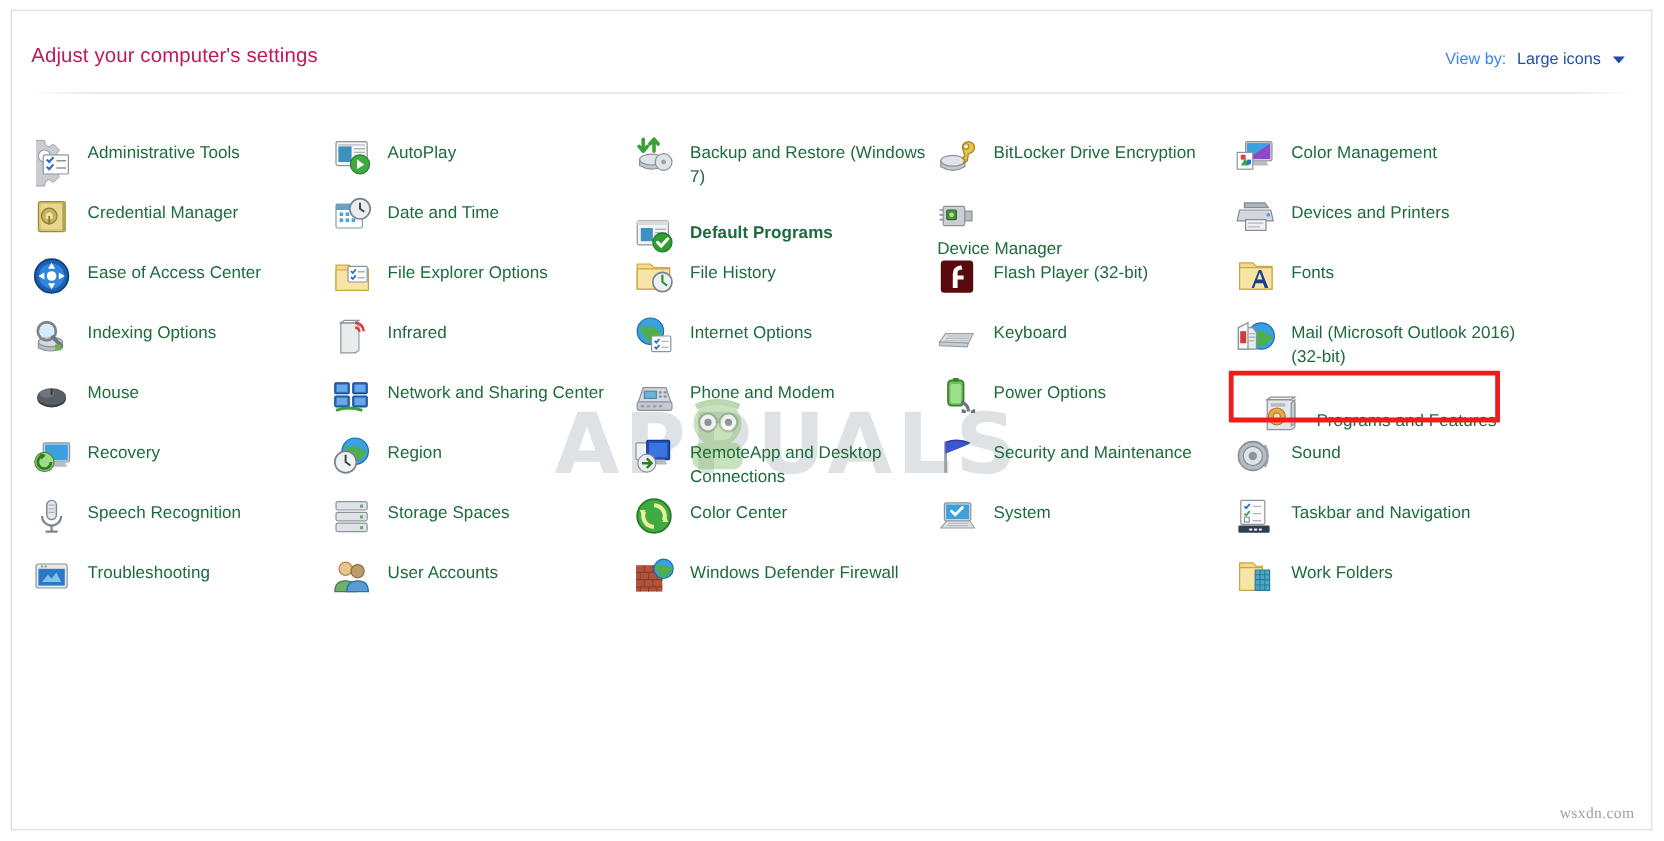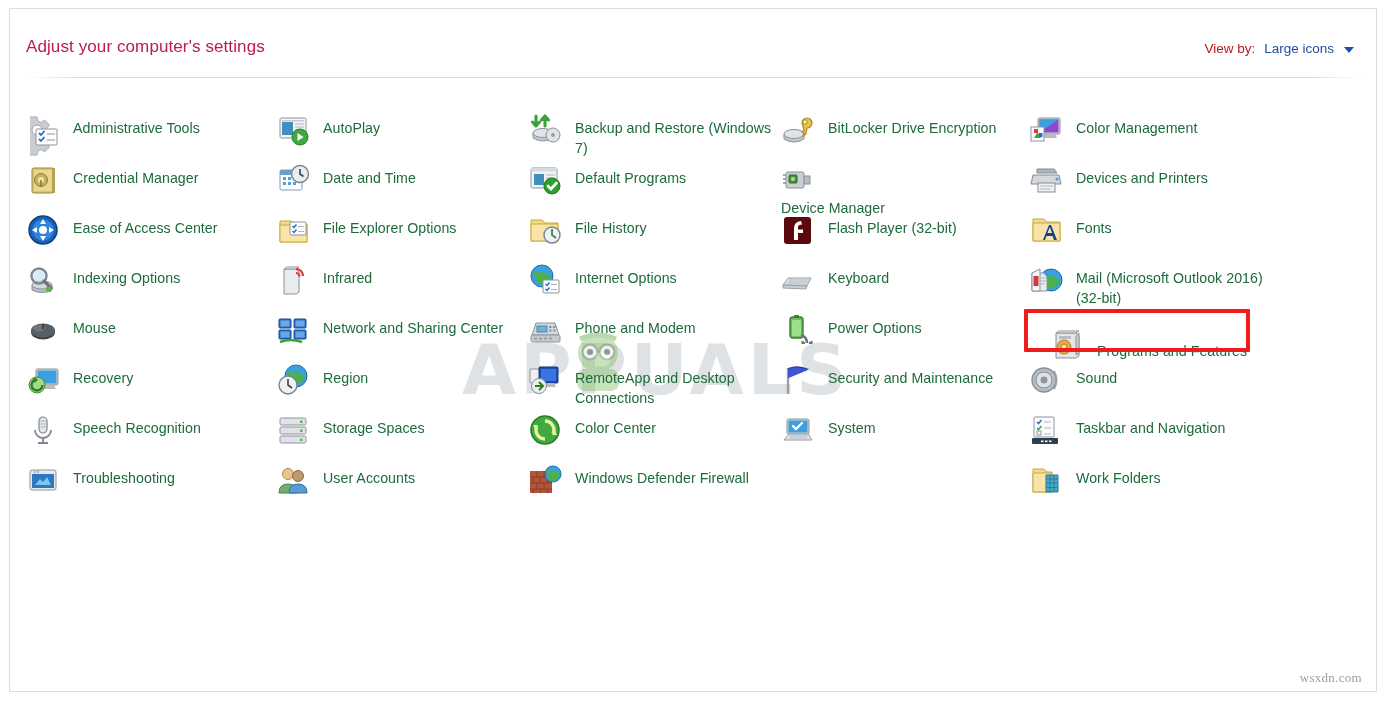--- a/index.html
+++ b/index.html
@@ -27,21 +27,21 @@
   #page-title{
     position:absolute;left:16px;top:28px;
     font-size:17px;color:#be185d;letter-spacing:.1px;
     white-space:nowrap;
   }
   #viewby-wrap{
     position:absolute;right:22px;top:32px;
     display:flex;align-items:center;gap:9px;
     font-size:13.5px;white-space:nowrap;
   }
-  #viewby-label{color:#b91c1c;}
+  #viewby-label{color:#3b82f6;}
   #viewby-value{color:#1f4fa3;}
   #viewby-caret{
     width:0;height:0;border-left:5px solid transparent;
     border-right:5px solid transparent;border-top:6px solid #1f4fa3;
     margin-left:1px;margin-top:2px;
   }
   #header-rule{
     position:absolute;left:15px;top:68px;width:1337px;height:1px;
     background:linear-gradient(to right,#ffffff 0%,#d5dde2 4%,#d5dde2 96%,#ffffff 100%);
   }
@@ -346,21 +346,21 @@
             <path d="M5 20 q10-6 20 0 l0 5 q-10 6 -20 0 z" fill="#c3c9cf" stroke="#8a9199"></path>
             <ellipse cx="15" cy="20" rx="10" ry="4.5" fill="#e0e4e8" stroke="#8a9199"></ellipse>
             <circle cx="25" cy="22" r="7" fill="#dfe4e8" stroke="#8a9199"></circle>
             <circle cx="25" cy="22" r="2" fill="#9aa0a6"></circle>
             <path d="M8 3 v10 M8 13 l-3.5-4 M8 13 l3.5-4" stroke="#3aa03a" stroke-width="3" fill="none" stroke-linecap="round"></path>
             <path d="M17 13 v-10 M17 3 l-3.5 4 M17 3 l3.5 4" stroke="#3aa03a" stroke-width="3" fill="none" stroke-linecap="round"></path>
           </svg>
         </span>
         <span class="cp-label" style="max-width: 200px;">Backup and Restore (Windows 7)</span>
       </div>
-      <div class="cp-item" style="left: 518px; top: 88px; width: 247px;">
+      <div class="cp-item" style="left: 518px; top: 104px; width: 247px; font-weight: bold;">
         <span class="cp-icon">
           <svg viewBox="0 0 34 34" width="34" height="34">
             <rect x="3" y="5" width="26" height="20" rx="1.5" fill="#f1f3f5" stroke="#8d949b"></rect>
             <rect x="3" y="5" width="26" height="3.5" fill="#d6dbe0"></rect>
             <rect x="6" y="11" width="10" height="11" fill="#3f8fbf"></rect>
             <path d="M18 12 h9 M18 15 h9 M18 18 h7 M18 21 h9" stroke="#aeb5bb" stroke-width="1.2"></path>
             <circle cx="24" cy="23" r="8" fill="#2f9e2f" stroke="#1f7a1f"></circle>
             <path d="M20 23 l3 3 l5.5-6" stroke="#ffffff" stroke-width="2.6" fill="none" stroke-linecap="round"></path>
           </svg>
         </span>

